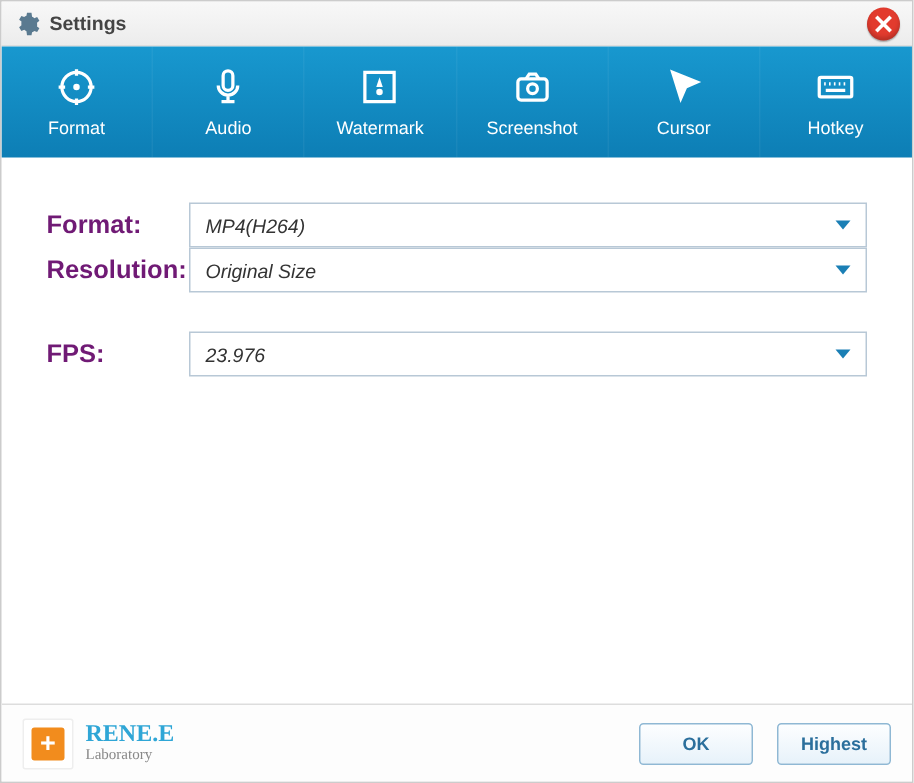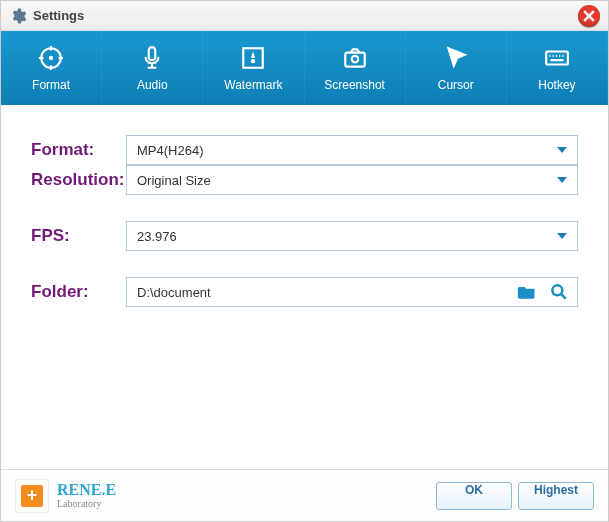--- a/index.html
+++ b/index.html
@@ -16,21 +16,21 @@
   .tab.active { background: #fff; color: #1088c0; }
   .tab .ticon { width: 28px; height: 28px; display: flex; align-items: center; justify-content: center; }
   .tab svg { stroke: #fff; fill: none; }
   .tab.active svg { stroke: #1088c0; }
   
   .content { padding: 30px 30px 10px 30px; }
   .row { display: flex; align-items: center; margin-bottom: 26px; }
   .row .label { width: 95px; font-size: 17px; color: #701a75; font-weight: bold; }
   .row .field { flex: 1; }
   
-  .select { height: 30px; border: 1px solid #b8c8d6; background: #fff; display: flex; align-items: center; padding: 0 10px; font-size: 13px; color: #333; cursor: pointer; position: relative; }
+  .select { height: 30px; border: 1px solid #b8c8d6; background: #fff; display: flex; align-items: center; padding: 0 10px; font-size: 13px; color: #333; cursor: pointer; position: relative; font-style: italic; }
   .select .arrow { position: absolute; right: 10px; top: 50%; transform: translateY(-50%); width: 0; height: 0; border-left: 5px solid transparent; border-right: 5px solid transparent; border-top: 6px solid #1a7fb5; }
   
   .subrow { display: flex; align-items: center; margin-top: 10px; margin-left: 95px; }
   .checkbox { width: 16px; height: 16px; border: 1px solid #aaa; border-radius: 2px; background: #f1f1f1; display: flex; align-items: center; justify-content: center; margin-right: 6px; }
   .checkbox svg { width: 12px; height: 12px; }
   .checklabel { font-size: 12px; color: #999; flex: 1; }
   .badge { height: 22px; border: 1px solid #888; border-radius: 3px; display: flex; align-items: center; padding: 0 6px; margin-left: 6px; font-size: 11px; font-weight: bold; background: linear-gradient(#fafafa,#e8e8e8); color:#333; gap: 4px; }
   .badge .eye { width: 18px; height: 12px; background: #6aa52f; border-radius: 2px; display:flex; align-items:center; justify-content:center; }
   .badge .eye.dark { background:#333; }
   
@@ -38,21 +38,21 @@
   .folder-input { flex: 1; height: 30px; border: 1px solid #b8c8d6; background:#fff; display: flex; align-items:center; padding: 0 10px; font-size:13px; color:#333; position:relative; }
   .folder-icon, .search-icon { width: 24px; height:24px; display:flex; align-items:center; justify-content:center; cursor:pointer; }
   .folder-input .icons { position:absolute; right:6px; display:flex; gap:8px; }
   
   .footer { position: absolute; bottom: 0; left: 0; right: 0; height: 52px; border-top: 1px solid #ddd; display: flex; align-items: center; padding: 0 14px; background:#fdfdfd; }
   .logo { display:flex; align-items:center; gap:8px; flex:1; }
   .logo-badge { width:34px; height:34px; background:#fff; border:1px solid #eee; border-radius:2px; display:flex; align-items:center; justify-content:center; }
   .logo-badge .plus { width:22px; height:22px; background:#f28c1d; display:flex; align-items:center; justify-content:center; color:#fff; font-weight:bold; font-size:18px; border-radius:2px; }
   .logo-text { font-family: 'Comic Sans MS', cursive; font-size:16px; color:#2fa6d6; font-weight:bold; line-height:1; }
   .logo-sub { font-family: 'Comic Sans MS', cursive; font-size:10px; color:#888; }
-  .btn { min-width:76px; height:28px; border:1px solid #8fb8d4; border-radius:3px; background:linear-gradient(#fdfeff,#e7f2fa); color:#2b6f9c; font-size:12px; font-weight:bold; cursor:pointer; margin-left:6px; display:flex; align-items:flex-start; justify-content:center; }
+  .btn { min-width:76px; height:28px; border:1px solid #8fb8d4; border-radius:3px; background:linear-gradient(#fdfeff,#e7f2fa); color:#2b6f9c; font-size:12px; font-weight:bold; cursor:pointer; margin-left:16px; display:flex; align-items:center; justify-content:center; }
 </style>
 </head>
 <body>
 
 <div class="titlebar">
   <span class="gear">
     <svg viewBox="0 0 24 24" width="18" height="18">
         <path fill="#5a7a90" d="M12 8a4 4 0 100 8 4 4 0 000-8zm9 4a7 7 0 00-.1-1.2l2.1-1.6-2-3.4-2.5 1a7 7 0 00-2-1.2L16 2h-4l-.5 2.6a7 7 0 00-2 1.2l-2.5-1-2 3.4 2.1 1.6A7 7 0 007 12c0 .4 0 .8.1 1.2L5 14.8l2 3.4 2.5-1a7 7 0 002 1.2L12 22h4l.5-2.6a7 7 0 002-1.2l2.5 1 2-3.4-2.1-1.6c.1-.4.1-.8.1-1.2z"></path>
       </svg>
   </span>
@@ -149,41 +149,20 @@
   <div class="row">
     <div class="label">FPS:</div>
     <div class="field">
       <div class="select">
         <span>23.976</span>
         <span class="arrow"></span>
       </div>
     </div>
   </div>
 
-  <div class="row">
-    <div class="label">Folder:</div>
-    <div class="folder-field">
-      <div class="folder-input">
-        <span>D:\document</span>
-        <span class="icons">
-          <span class="folder-icon">
-            <svg viewBox="0 0 24 24" width="20" height="20">
-                <path fill="#1a8fc4" d="M3 6h6l2 2h10v10a2 2 0 01-2 2H3a2 2 0 01-2-2V8a2 2 0 012-2z"></path>
-              </svg>
-          </span>
-          <span class="search-icon">
-            <svg viewBox="0 0 24 24" width="20" height="20">
-                <circle cx="10" cy="10" r="6" stroke="#1a8fc4" stroke-width="3" fill="none"></circle>
-                <path d="M15 15l5 5" stroke="#1a8fc4" stroke-width="3"></path>
-              </svg>
-          </span>
-        </span>
-      </div>
-    </div>
-  </div>
 
 </div>
 
 <div class="footer">
   <div class="logo">
     <div class="logo-badge">
         <div class="plus">+</div>
       </div>
     <div>
       <div class="logo-text">RENE.E</div>

